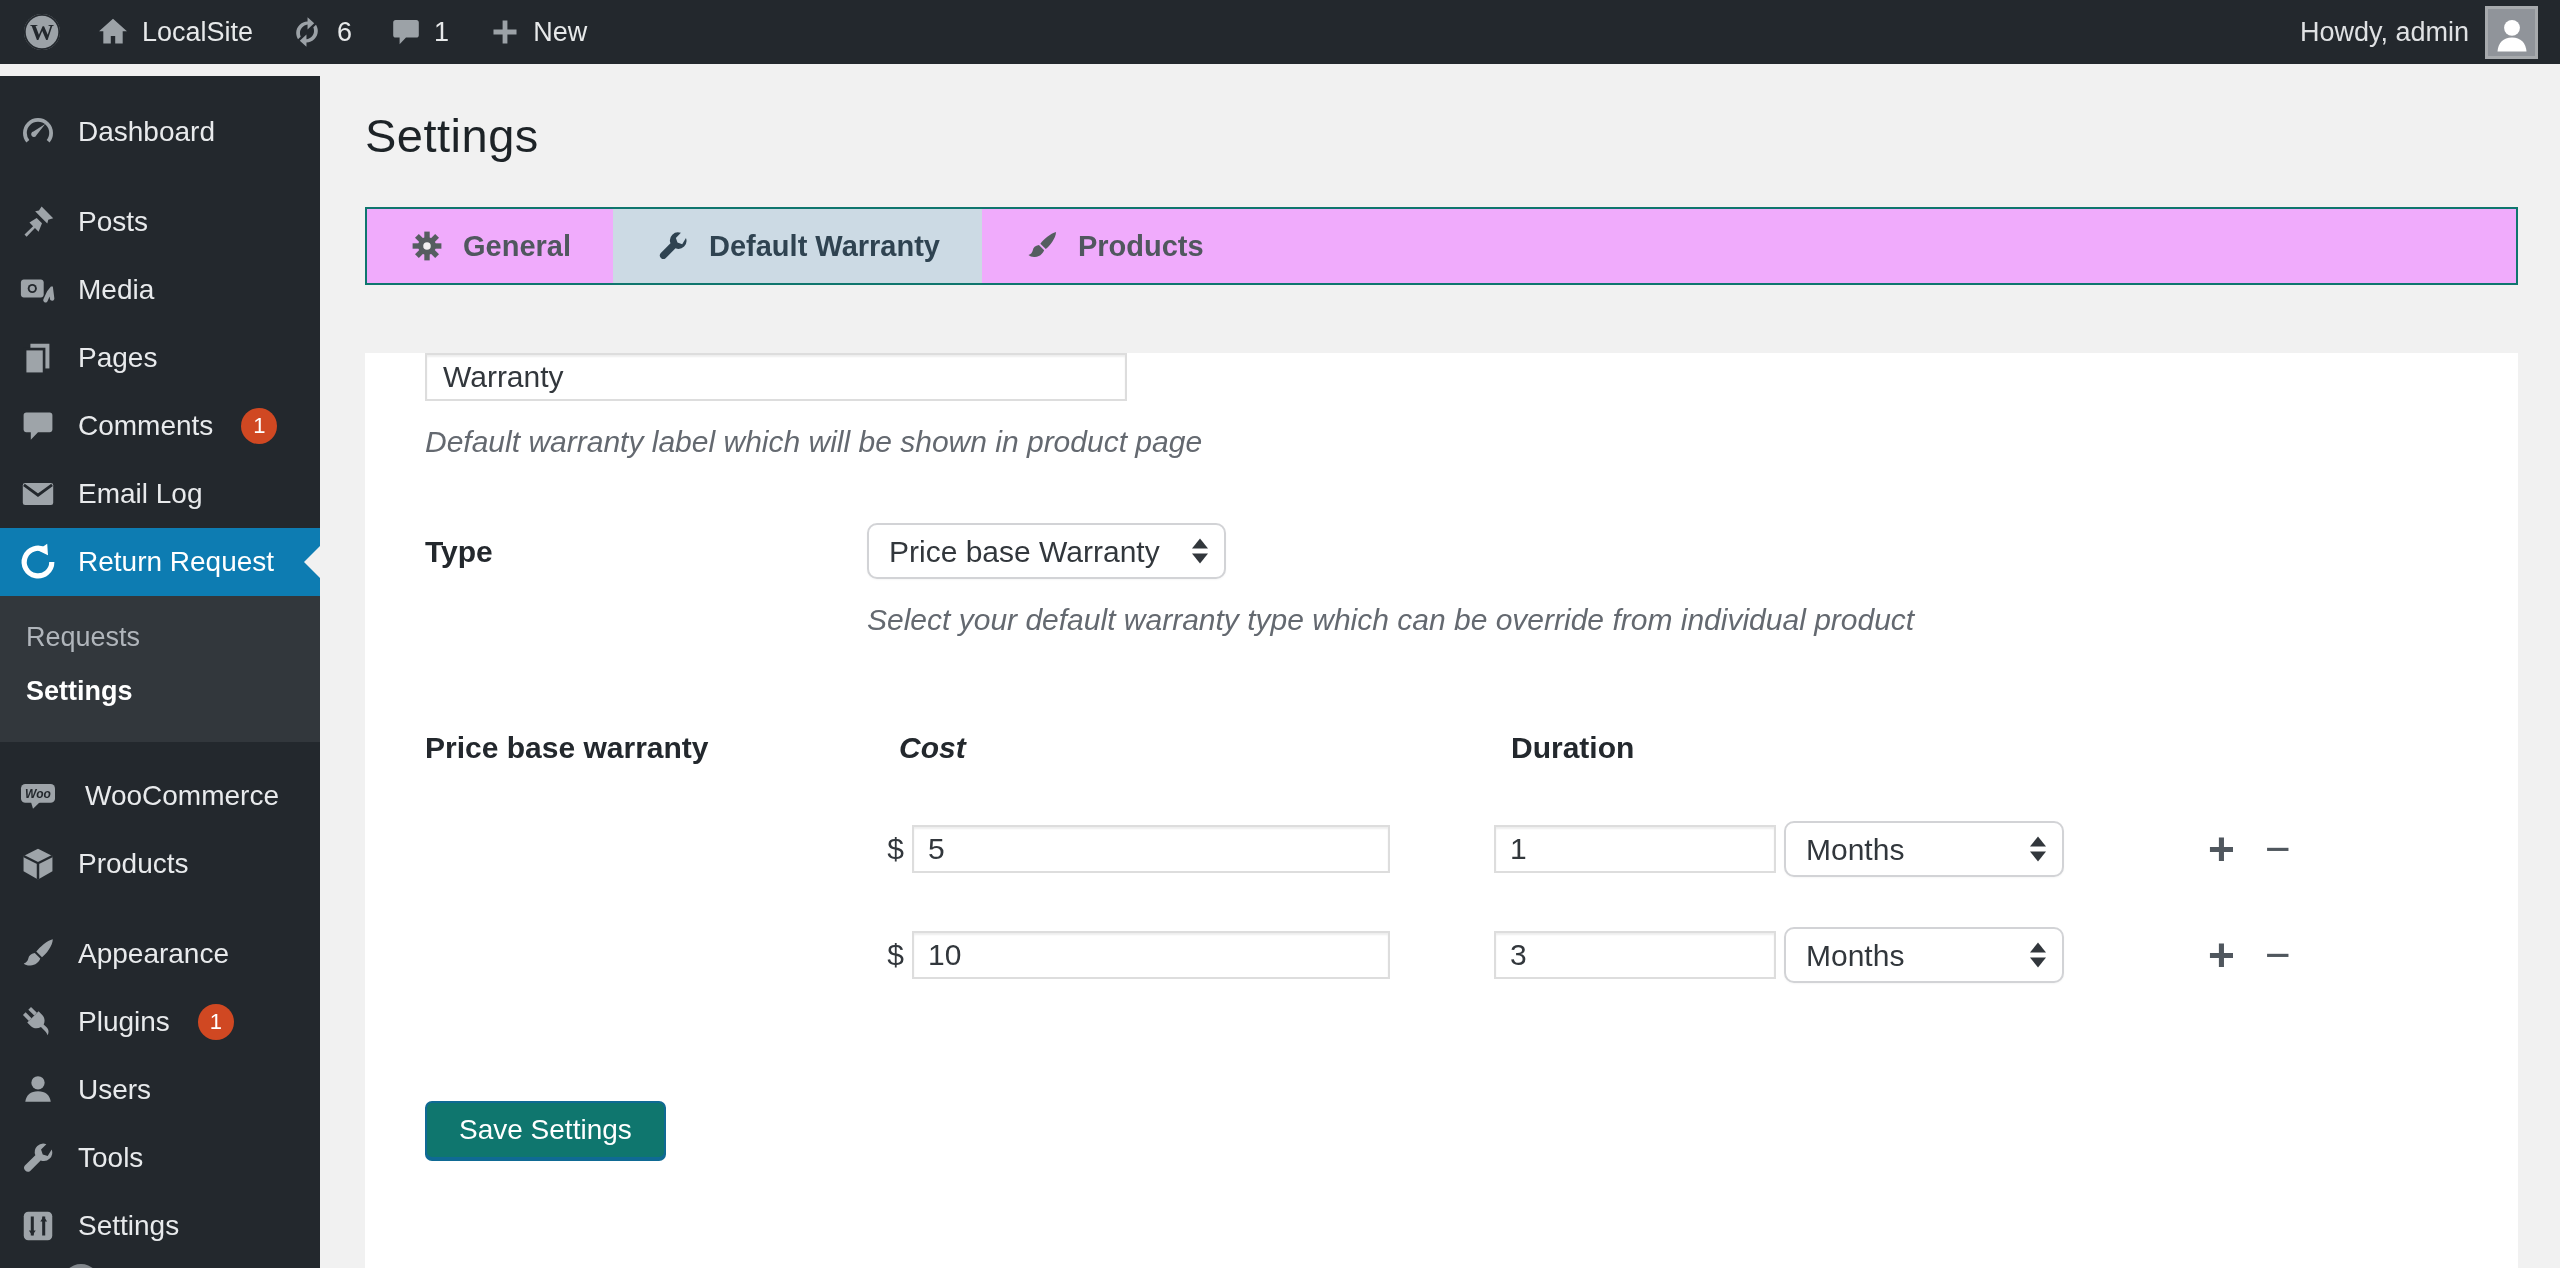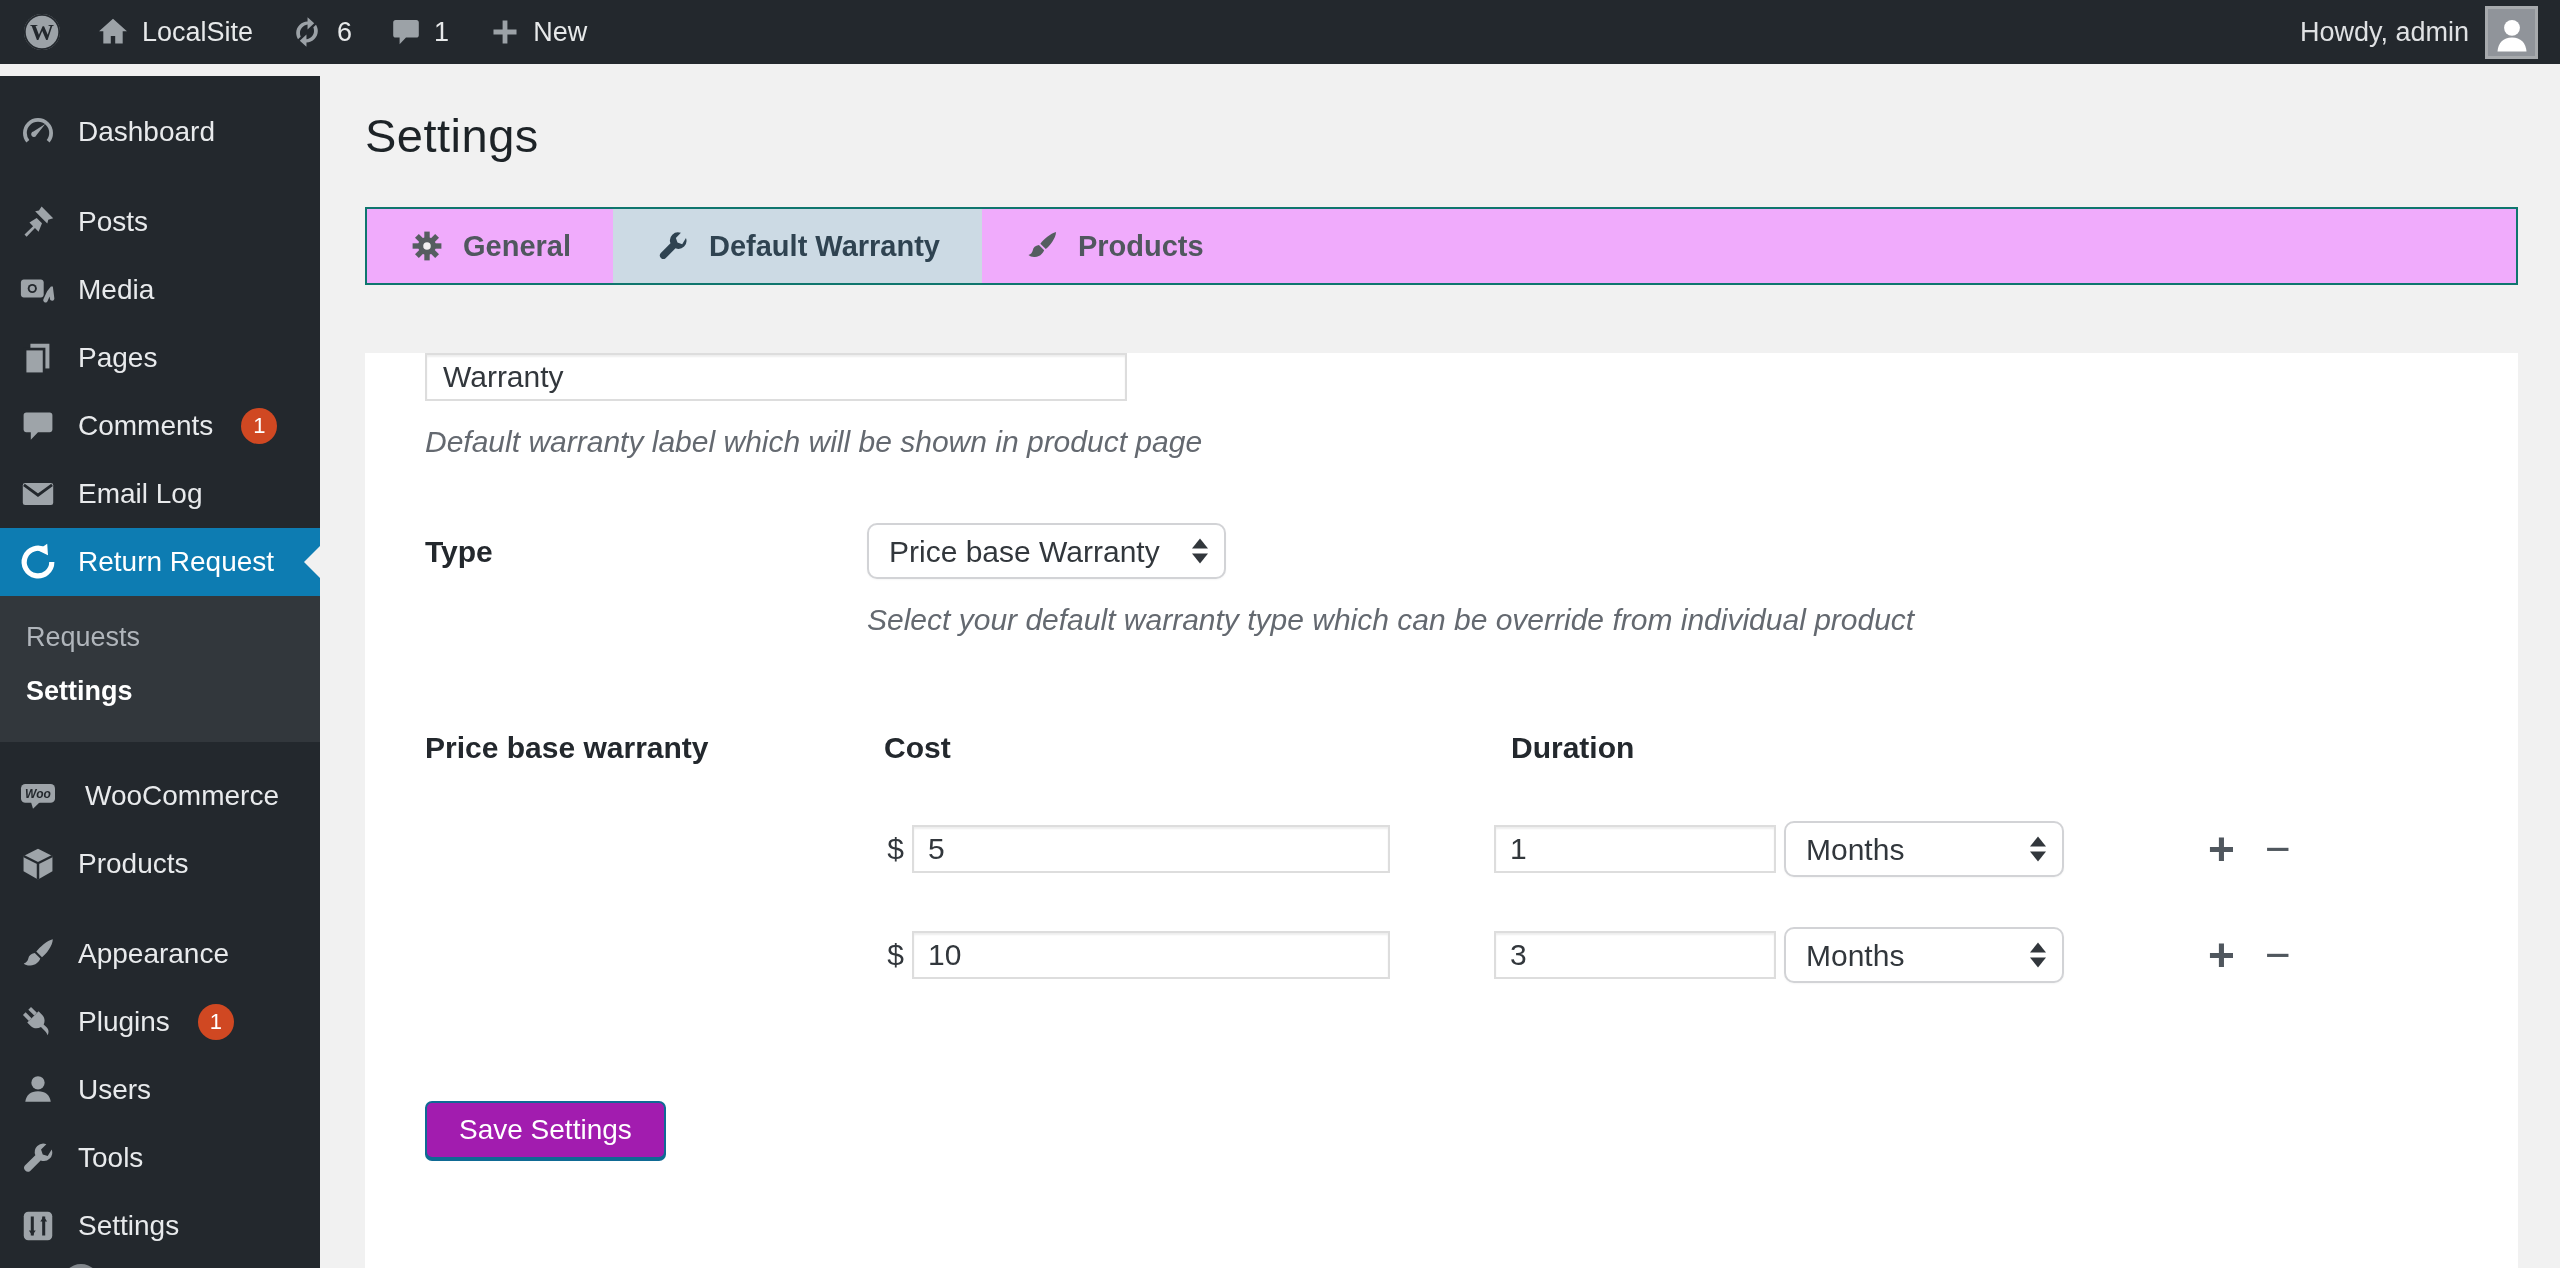--- a/index.html
+++ b/index.html
@@ -68,34 +68,34 @@
     font-family:"Liberation Sans", sans-serif; box-shadow:0 1px 2px rgba(0,0,0,.04); }
   .sel-arrows { position:absolute; right:18px; top:50%; transform:translateY(-50%); display:flex;
     flex-direction:column; gap:5px; pointer-events:none; }
   .sel-arrows i { display:block; width:0; height:0; border-left:8px solid transparent; border-right:8px solid transparent; }
   .sel-arrows .up { border-bottom:10px solid #32373c; }
   .sel-arrows .down { border-top:10px solid #32373c; }
 
   .row-warranty { margin-top:94px; }
   .wr-head { position:relative; height:42px; }
   .wr-head span { position:absolute; font-size:30px; font-weight:700; color:#23282d; }
-  .h-cost { left:17px; } .h-duration { left:644px; }
+  .h-cost { left:32px;font-style:italic; } .h-duration { left:644px; }
   .wr-row { display:flex; align-items:center; height:56px; }
   .wr-row-1 { margin-top:48px; } .wr-row-2 { margin-top:50px; }
   .currency { width:45px; flex:0 0 45px; text-align:right; padding-right:8px; font-size:30px; color:#32373c; }
   .cost-input { width:478px; height:48px; border:2px solid #dddddd; font-size:30px; color:#32373c;
     padding:0 14px; font-family:"Liberation Sans", sans-serif; box-shadow:inset 0 2px 2px rgba(0,0,0,.07); }
   .dur-input { width:282px; height:48px; margin-left:104px; border:2px solid #dddddd; font-size:30px;
     color:#32373c; padding:0 14px; font-family:"Liberation Sans", sans-serif; box-shadow:inset 0 2px 2px rgba(0,0,0,.07); }
   .months-wrap { margin-left:8px; }
   .months-wrap select { width:280px; padding:0 56px 0 20px; }
   .row-op { margin-left:144px; font-size:46px; font-weight:700; color:#50575e; cursor:pointer; line-height:1; }
   .row-op.minus { margin-left:30px; font-weight:400; font-size:44px; }
 
-  .save-btn { margin:118px 0 0 60px; display:inline-block; background:#a21caf; border:2px solid #0f6a94;
+  .save-btn { margin:118px 0 0 60px; display:inline-block; background:#0f766e; border:2px solid #0f6a94;
     border-radius:7px; color:#fff; font-size:28px; padding:0 32px; height:58px; line-height:54px;
     cursor:pointer; box-shadow:0 2px 0 #0f6a94; font-family:"Liberation Sans", sans-serif; }
 </style>
 </head>
 <body>
 
 <div id="adminbar">
   <div class="ab-group">
     <span class="ab-item" style="margin-right:34px;">
       <span class="ab-icon">

